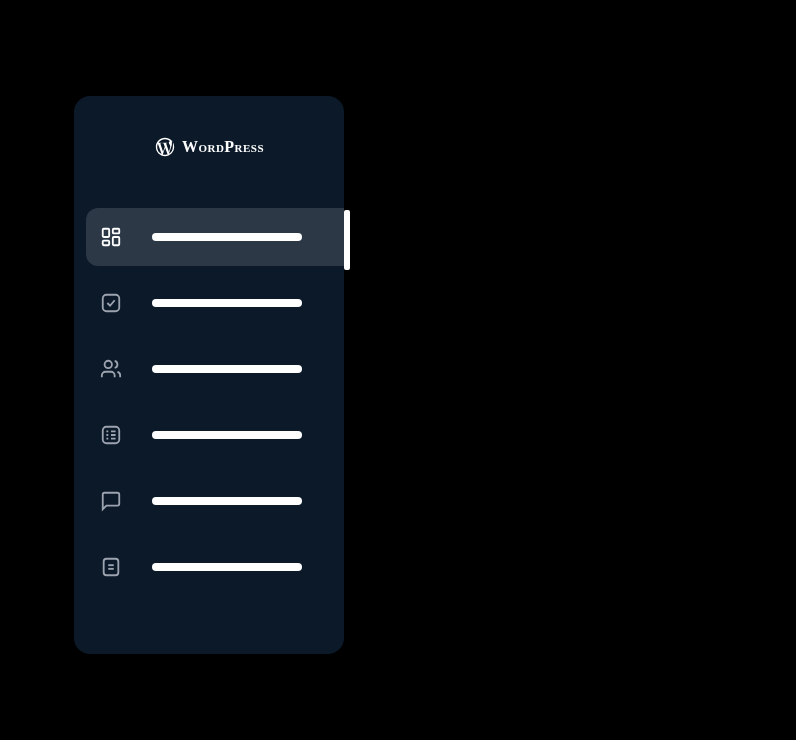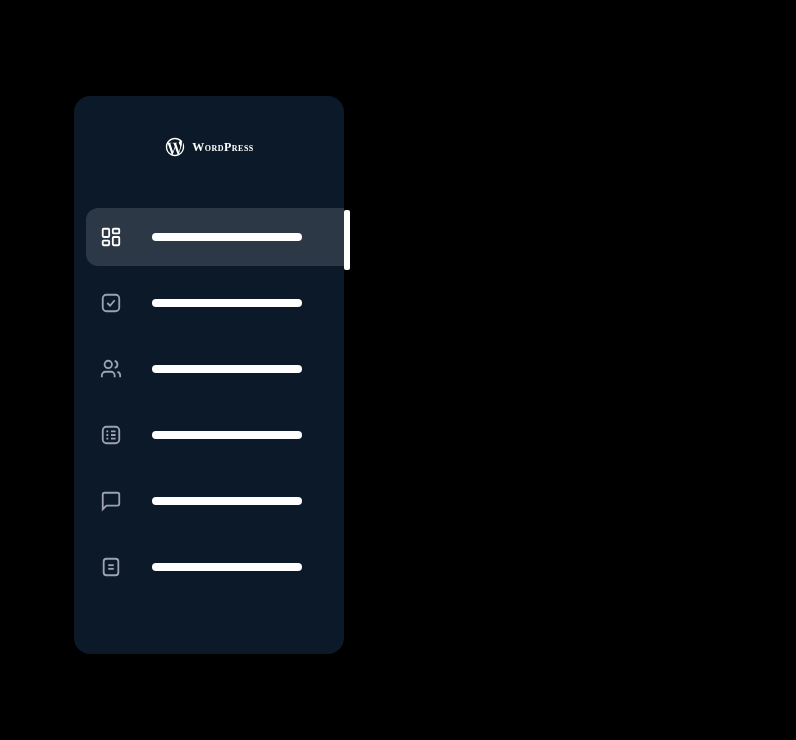--- a/index.html
+++ b/index.html
@@ -36,21 +36,21 @@
       color: #ffffff;
     }
     
     .logo-icon {
       width: 22px;
       height: 22px;
       flex-shrink: 0;
     }
     
     .logo-text {
-      font-size: 12px;
+      font-size: 16px;
       font-weight: 600;
       letter-spacing: 0.5px;
       font-family: Georgia, "Times New Roman", serif;
       font-variant: small-caps;
     }
     
     .nav-items {
       display: flex;
       flex-direction: column;
     }

